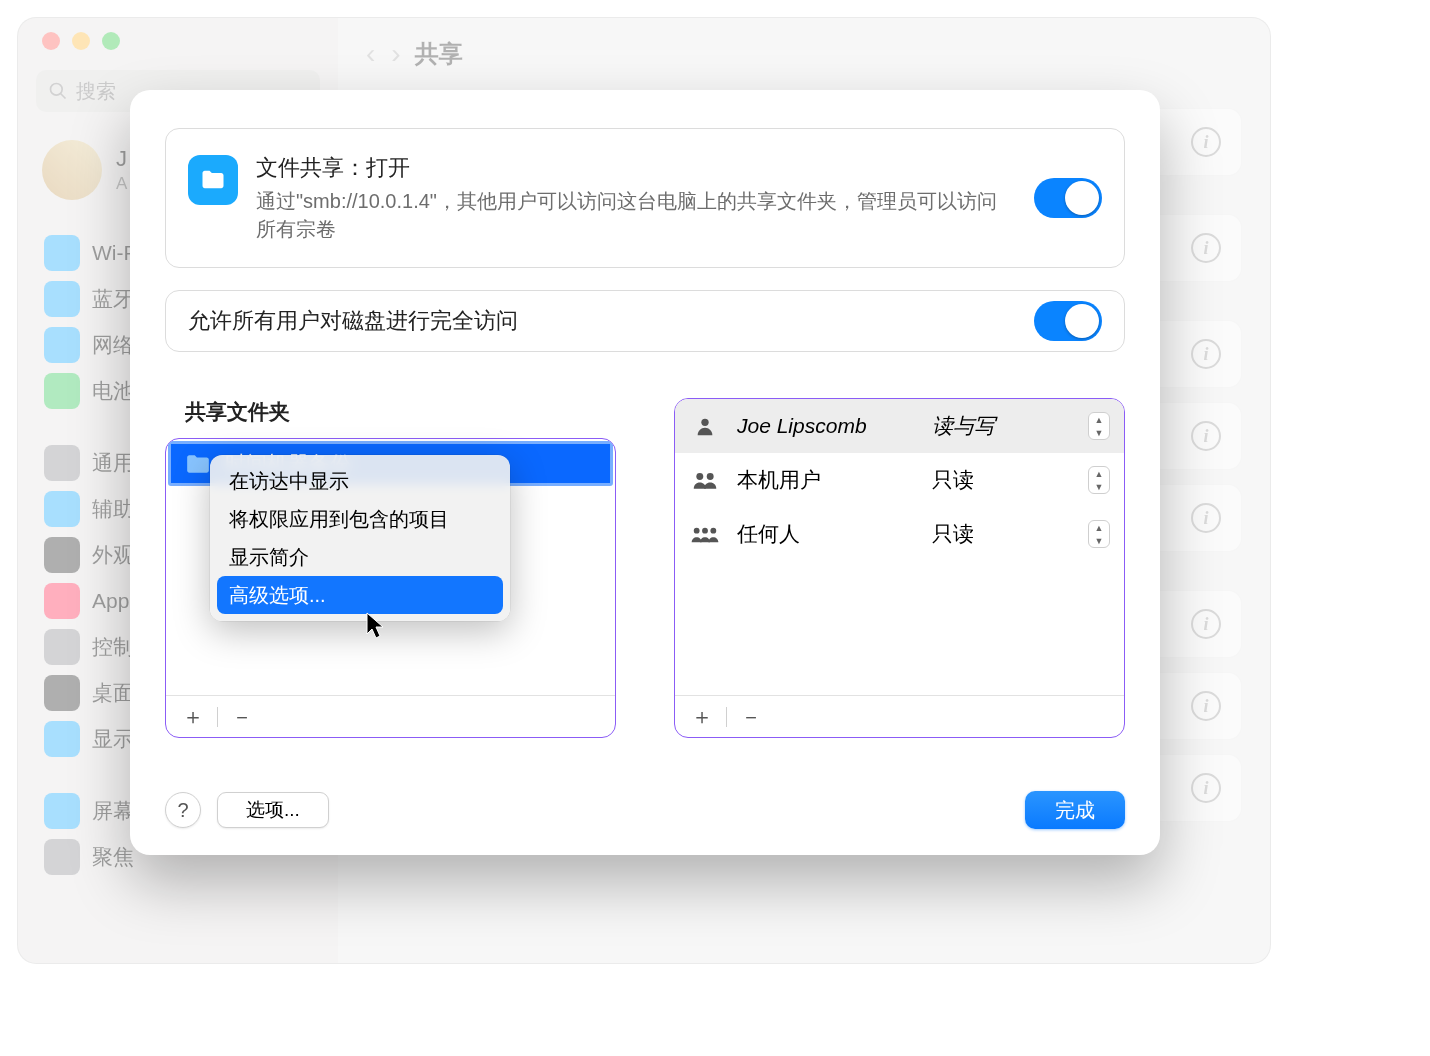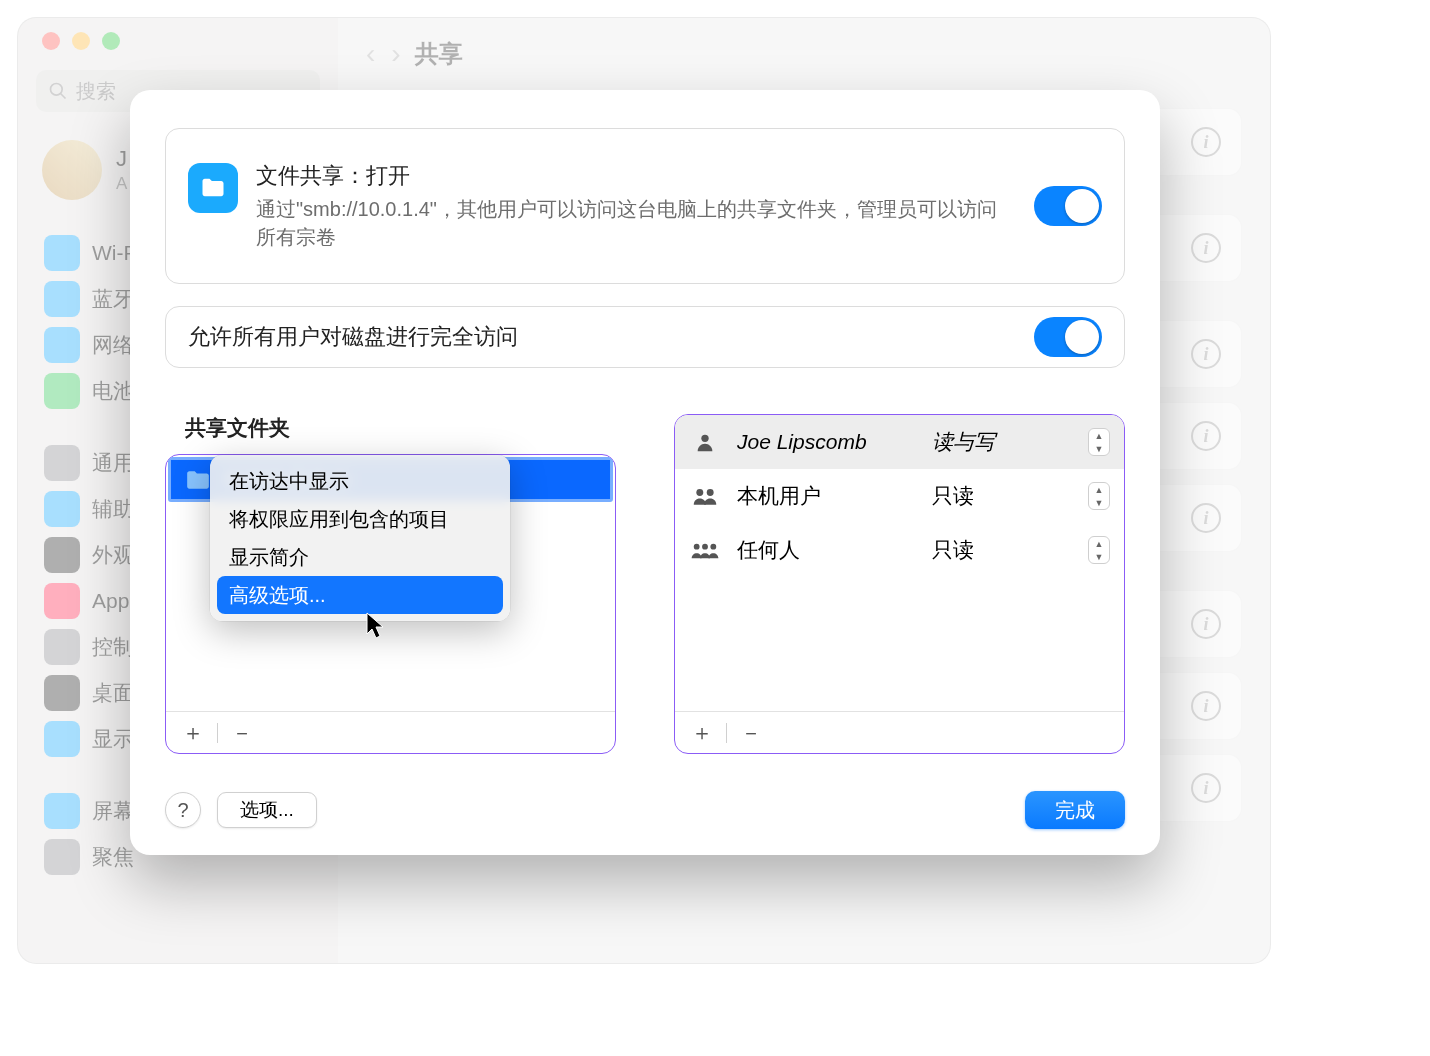--- a/index.html
+++ b/index.html
@@ -77,21 +77,21 @@
   background:#fff;
   border-radius:20px;
   box-shadow: 0 28px 60px rgba(0,0,0,0.28);
   padding: 38px 35px 26px 35px;
   display:flex;flex-direction:column;
 }
 .card{
   background:#fff;
   border:1px solid #dcdcdc;
   border-radius:14px;
-  padding:32px 22px;
+  padding:24px 22px;
   margin-bottom:22px;
 }
 .card-1{display:flex;align-items:flex-start;gap:18px;}
 .card-ic{
   width:50px;height:50px;border-radius:12px;
   background:#1baafd;display:flex;align-items:center;justify-content:center;
   flex-shrink:0;margin-top:2px;
 }
 .card-ic svg{width:28px;height:28px;fill:#fff;}
 .card-text{flex:1;}
@@ -170,21 +170,21 @@
 .modal-foot{
   margin-top:auto;padding-top:28px;
   display:flex;align-items:center;gap:16px;
 }
 .help-btn{
   width:36px;height:36px;border-radius:50%;border:1px solid #d0d0d0;
   background:#fff;font-size:20px;color:#555;display:flex;align-items:center;justify-content:center;
   box-shadow:0 1px 2px rgba(0,0,0,0.08);
 }
 .opt-btn{
-  height:36px;padding:0 22px;border-radius:9px;border:1px solid #d0d0d0;
+  height:36px;padding:0 28px;border-radius:9px;border:1px solid #d0d0d0;
   background:#fff;font-size:19px;box-shadow:0 1px 2px rgba(0,0,0,0.08);
 }
 .done-btn{
   margin-left:auto;height:38px;padding:0 30px;border:none;border-radius:10px;
   background:linear-gradient(#2a95ff,#0a7aff);color:#fff;font-size:20px;font-weight:500;
   box-shadow:0 1px 3px rgba(10,122,255,0.4);
 }
 </style>
 </head>
 <body>

